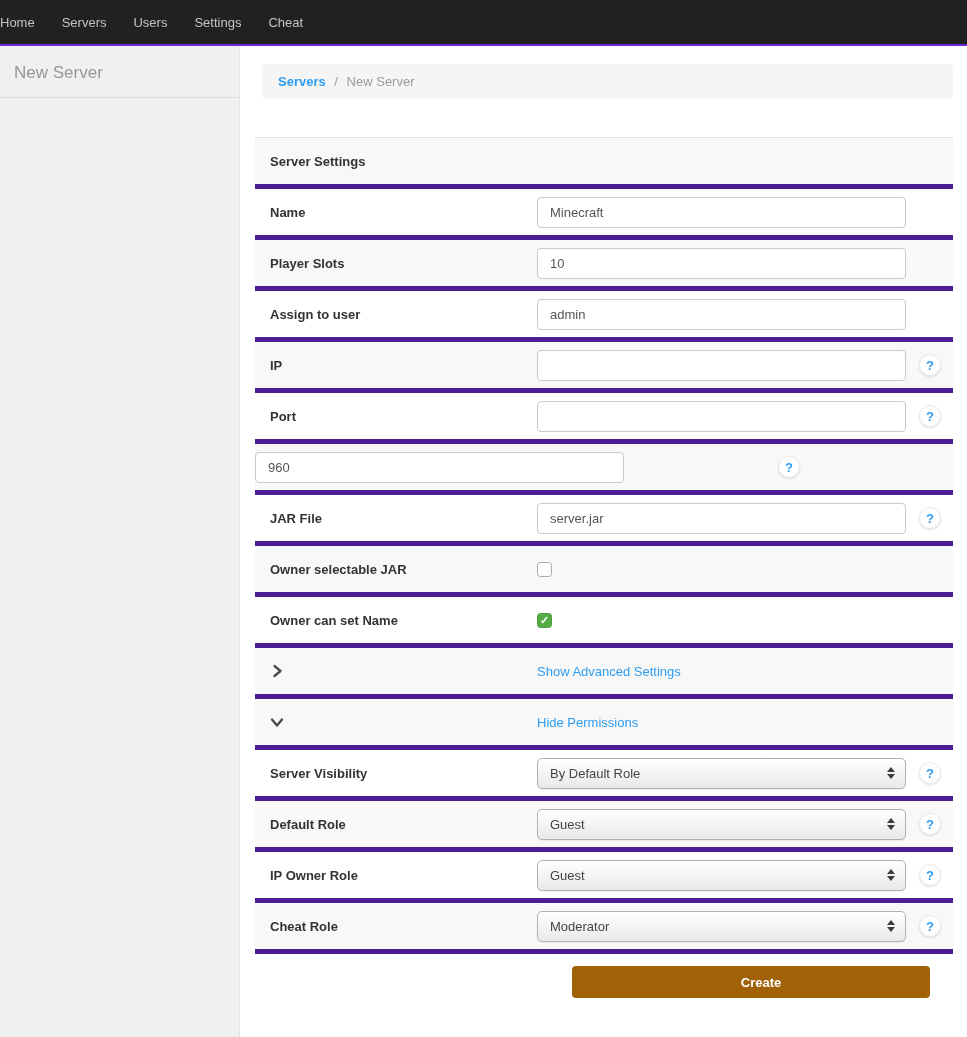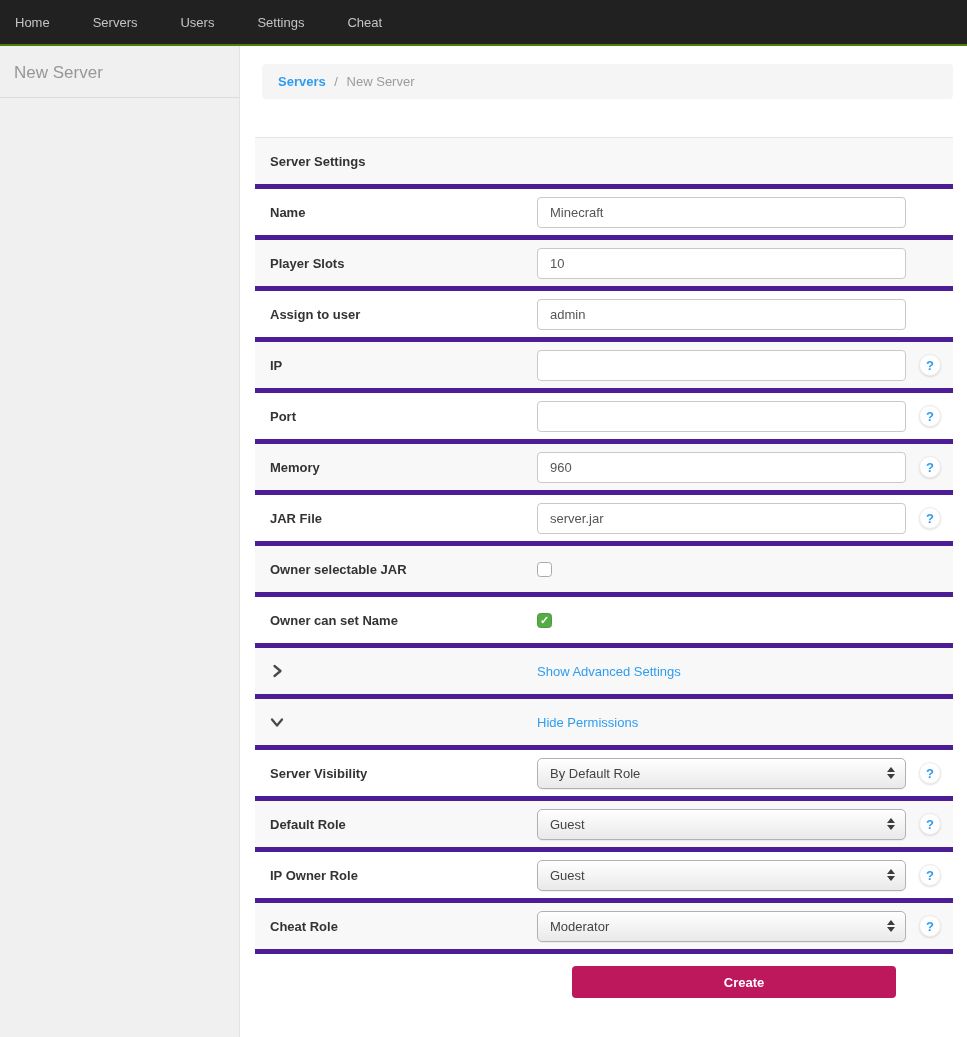--- a/index.html
+++ b/index.html
@@ -1,21 +1,21 @@
 <!DOCTYPE html>
 <html><head>
 <meta charset="utf-8">
 <style>
   * { box-sizing: border-box; margin: 0; padding: 0; }
   html, body { width: 967px; height: 1037px; overflow: hidden; }
   body { font-family: "Liberation Sans", sans-serif; background: #fff; }
 
   
-  .navbar { height: 46px; background: #212121; border-bottom: 2px solid #4d7c0f;
-            display: flex; align-items: center; padding-left: 15px; gap: 43px; }
+  .navbar { height: 46px; background: #212121; border-bottom: 2px solid #6d28d9;
+            display: flex; align-items: center; gap: 27px; }
   .nav-item { color: #c4c4c4; font-size: 13px; cursor: pointer; }
 
   
   .layout { display: flex; height: 991px; }
   .sidebar { width: 240px; background: #f0f0f0; border-right: 1px solid #e3e3e3; flex-shrink: 0; }
   .sidebar-title { font-size: 17px; color: #979797; padding: 17px 14px 14px; border-bottom: 1px solid #dcdcdc; }
   .back-row { display: flex; align-items: center; gap: 9px; padding: 8px 14px;
               border-bottom: 1px solid #dcdcdc; color: #555; font-size: 13px; cursor: pointer; }
   .back-icon { display: flex; align-items: center; }
 
@@ -57,22 +57,22 @@
 
   .chevron { display: flex; align-items: center; cursor: pointer; }
   .toggle-link { color: #2e9df1; font-size: 13px; text-decoration: none; cursor: pointer; }
 
   .help { width: 22px; height: 22px; border-radius: 50%; background: #fefefe;
           border: 1px solid #ececec; box-shadow: 0 1px 2px rgba(0,0,0,0.12);
           color: #2e9df1; font-weight: bold; font-size: 13px;
           display: flex; align-items: center; justify-content: center; cursor: pointer; }
 
   .create-row { padding-top: 12px; }
-  .create-btn { display: block; margin-left: 317px; width: 324px; height: 32px;
-                background: #be185d; border: none; border-radius: 4px; color: #fff;
+  .create-btn { display: block; margin-left: 317px; width: 358px; height: 32px;
+                background: #a16207; border: none; border-radius: 4px; color: #fff;
                 font-weight: bold; font-size: 13px; cursor: pointer;
                 font-family: "Liberation Sans", sans-serif; padding-left: 20px; }
 </style>
 </head>
 <body>
 
 <nav class="navbar">
     <a class="nav-item">Home</a>
     <a class="nav-item">Servers</a>
     <a class="nav-item">Users</a>
@@ -129,21 +129,20 @@
         <div class="row">
           <div class="col-label">Port</div>
           <div class="col-control">
             <input class="text-input" type="text" value="" style="">
           </div>
           <div class="col-help">
             <div class="help">?</div>
           </div>
         </div>
         <div class="row shaded">
-          <div class="col-label">Memory</div>
           <div class="col-control">
             <input class="text-input" type="text" value="960" style="">
           </div>
           <div class="col-help">
             <div class="help">?</div>
           </div>
         </div>
         <div class="row">
           <div class="col-label">JAR File</div>
           <div class="col-control">

